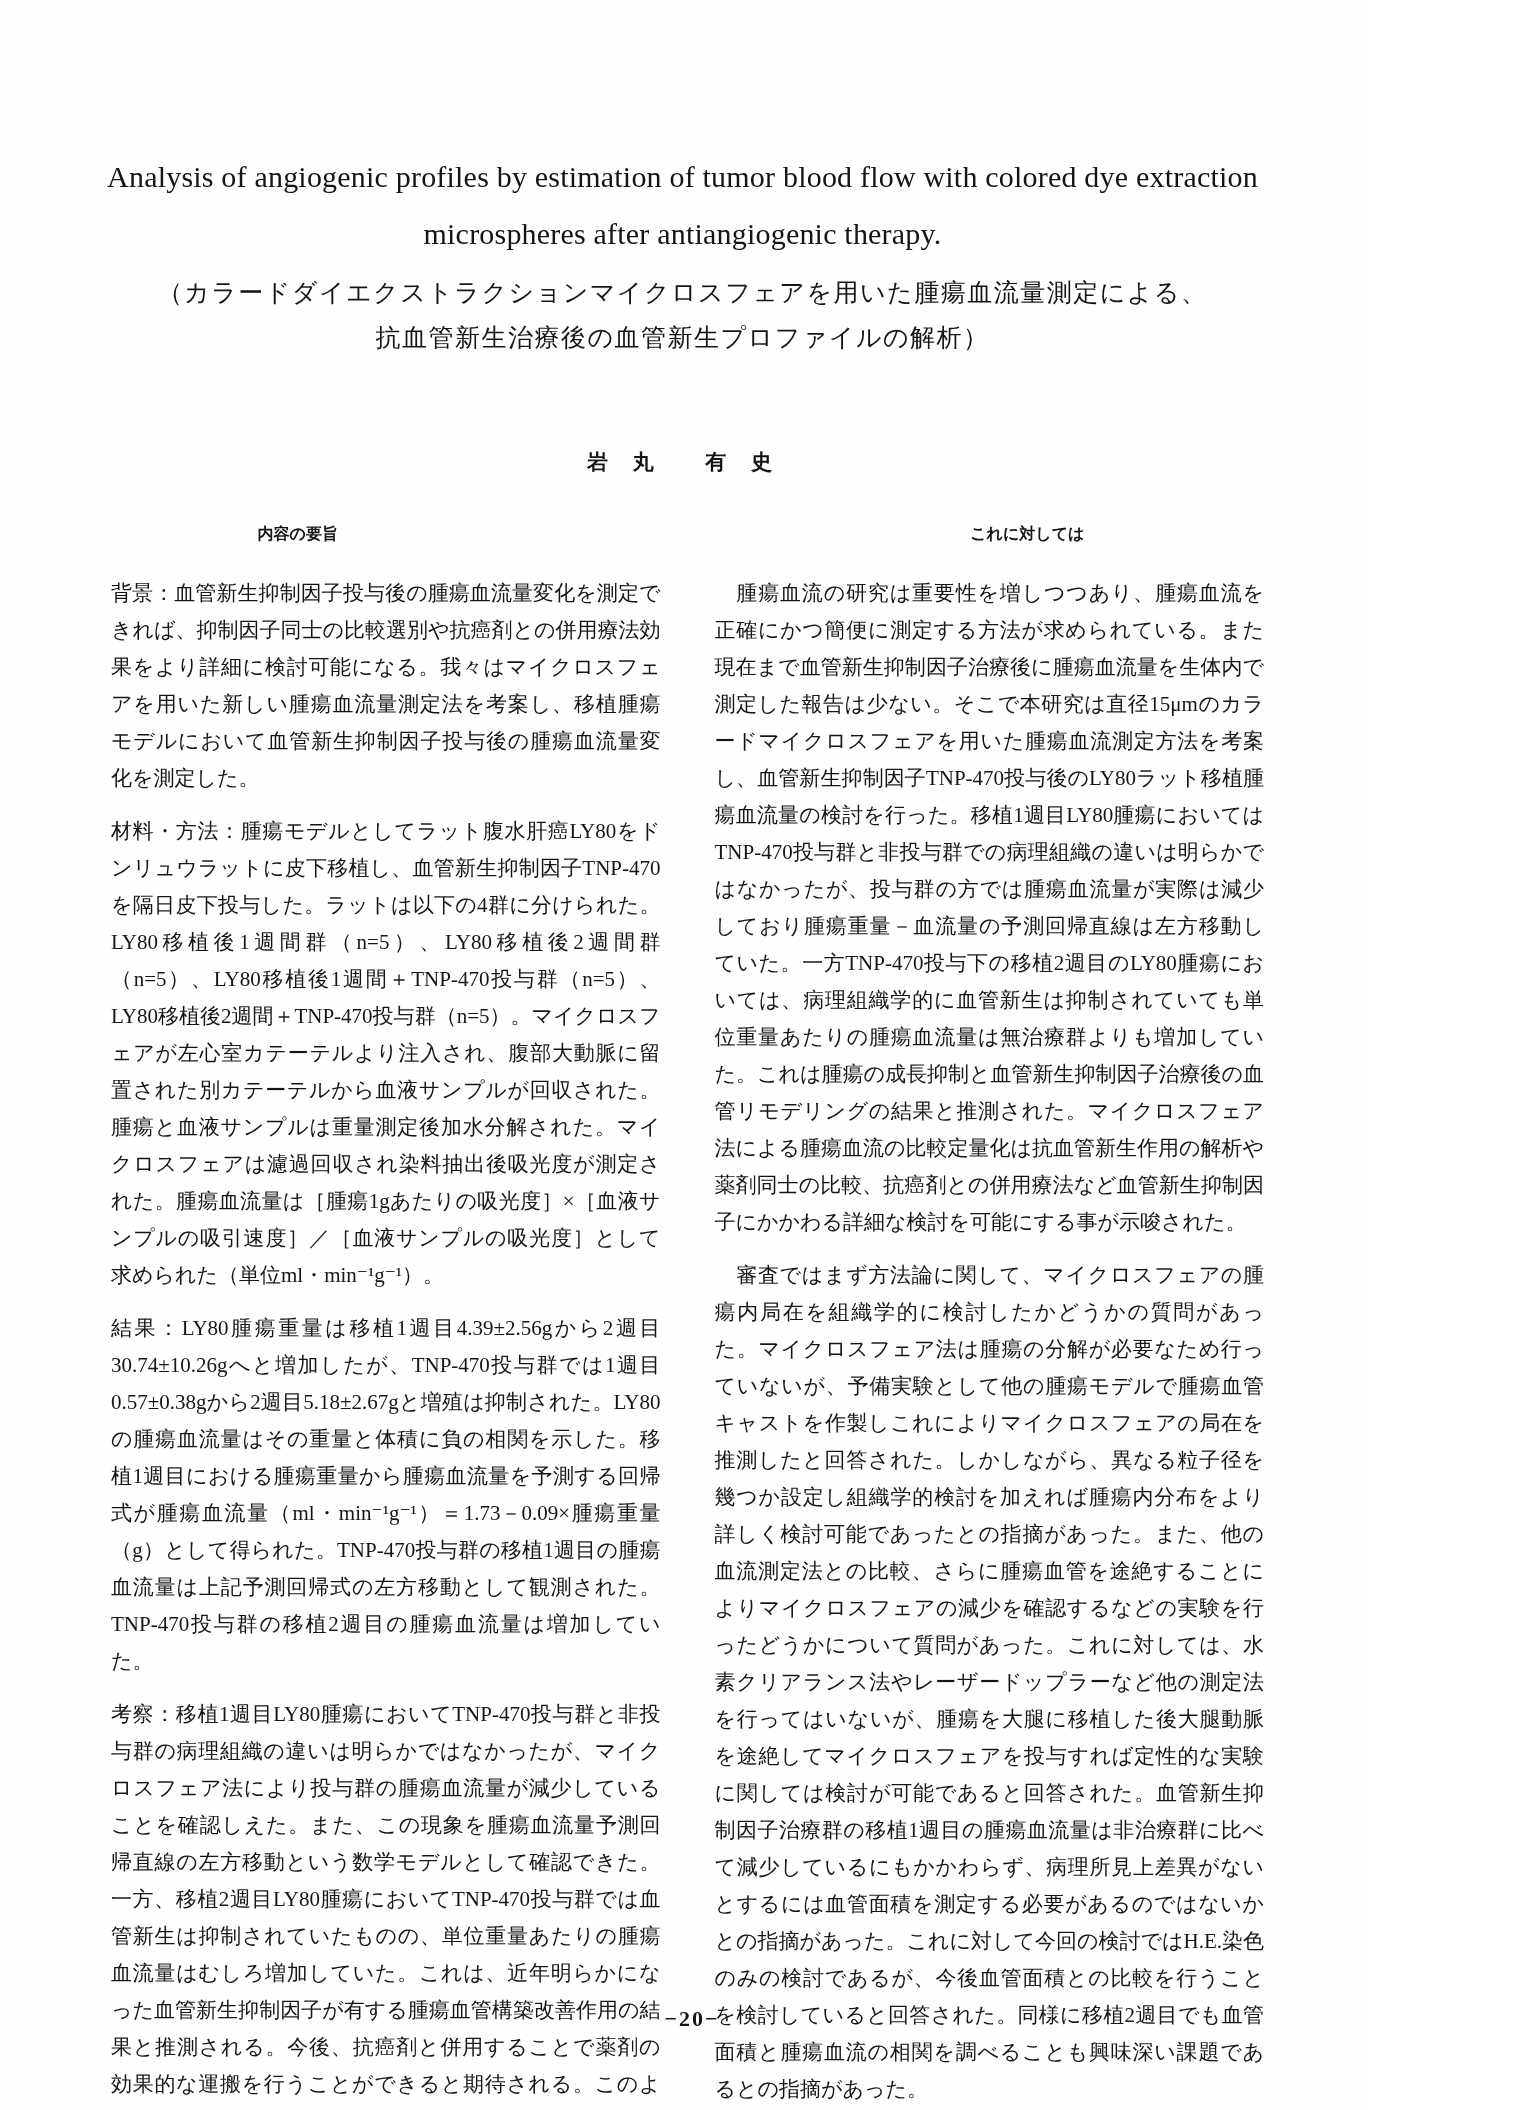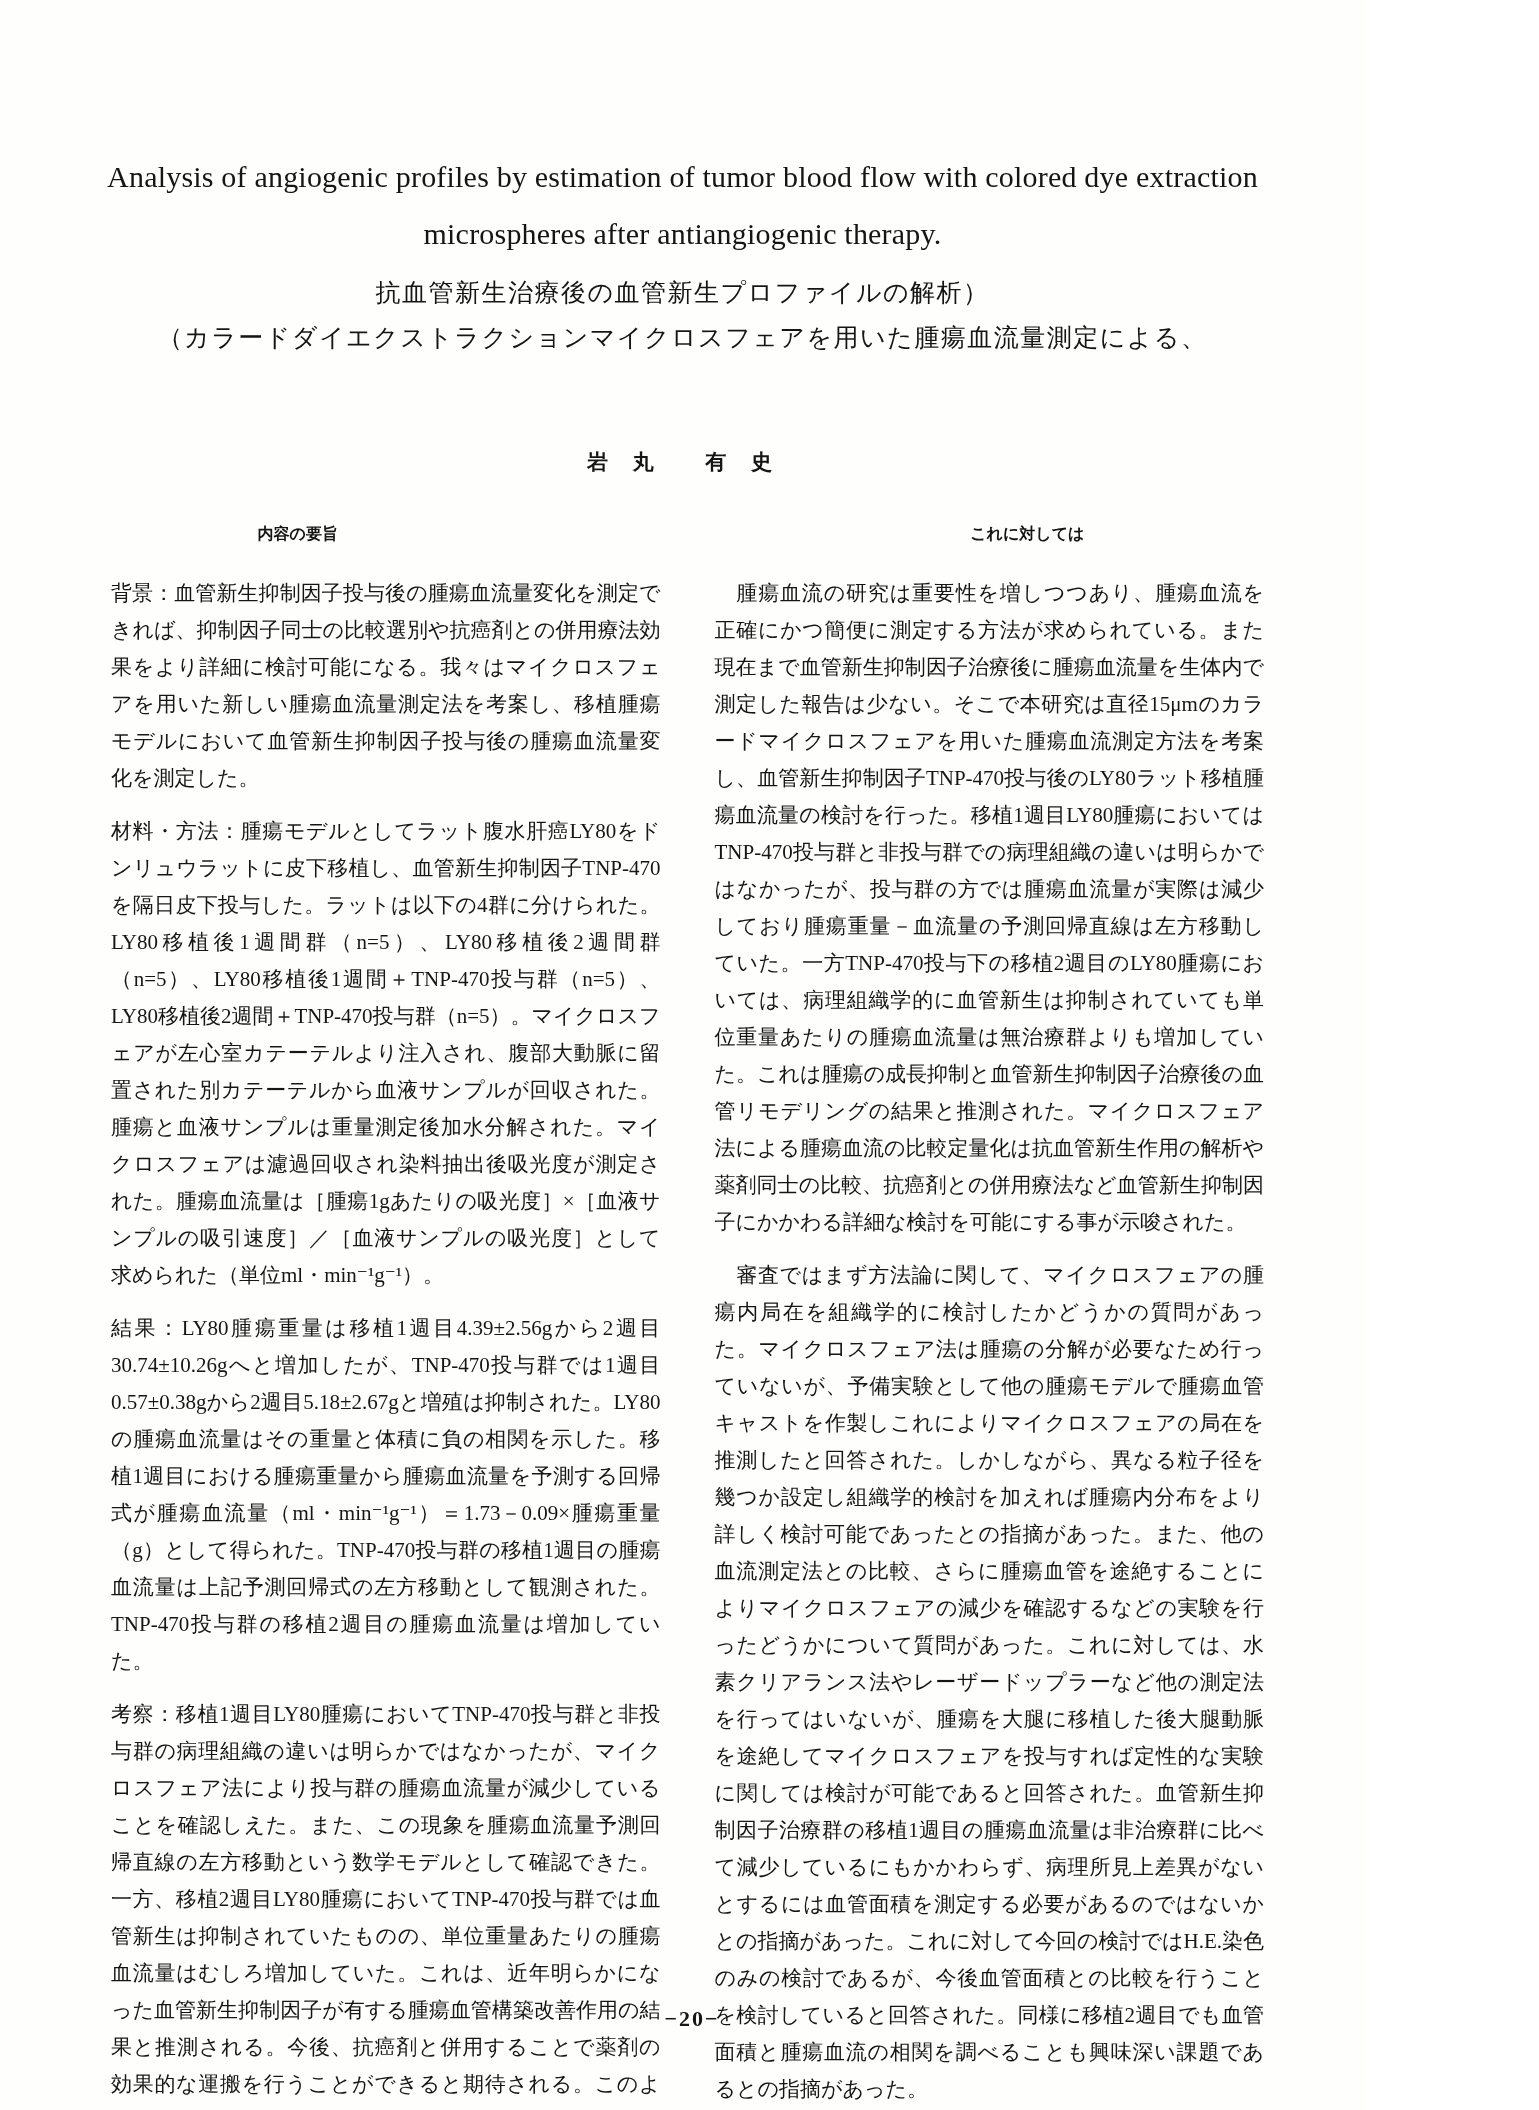--- a/index.html
+++ b/index.html
@@ -88,22 +88,22 @@
   }
 </style>
 </head>
 <body>
 
 <div class="page">
 
   <div class="title-en">Analysis of angiogenic profiles by estimation of tumor blood flow with colored dye extraction microspheres after antiangiogenic therapy.</div>
 
   <div class="title-ja">
+    <div>（カラードダイエクストラクションマイクロスフェアを用いた腫瘍血流量測定による、</div>
     <div>抗血管新生治療後の血管新生プロファイルの解析）</div>
-    <div>（カラードダイエクストラクションマイクロスフェアを用いた腫瘍血流量測定による、</div>
   </div>
 
   <div class="author">岩 丸　 有 史</div>
 
   <div class="headers-row">
     <div class="hdr-cell hdr-left">
       <div class="section-heading">内容の要旨</div>
     </div>
     <div class="hdr-cell hdr-right">
       <div class="section-heading">これに対しては</div>

